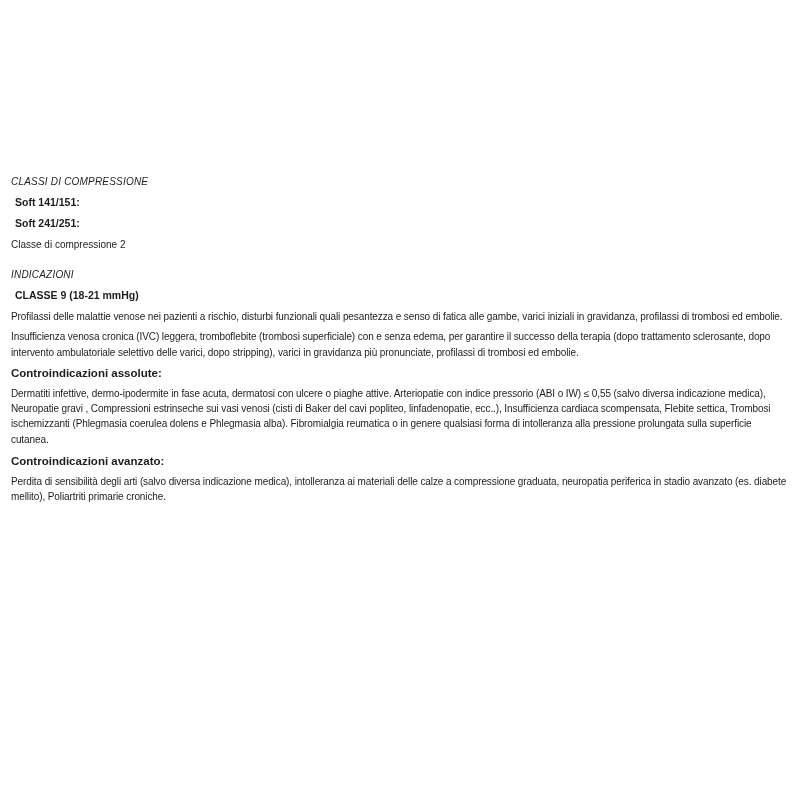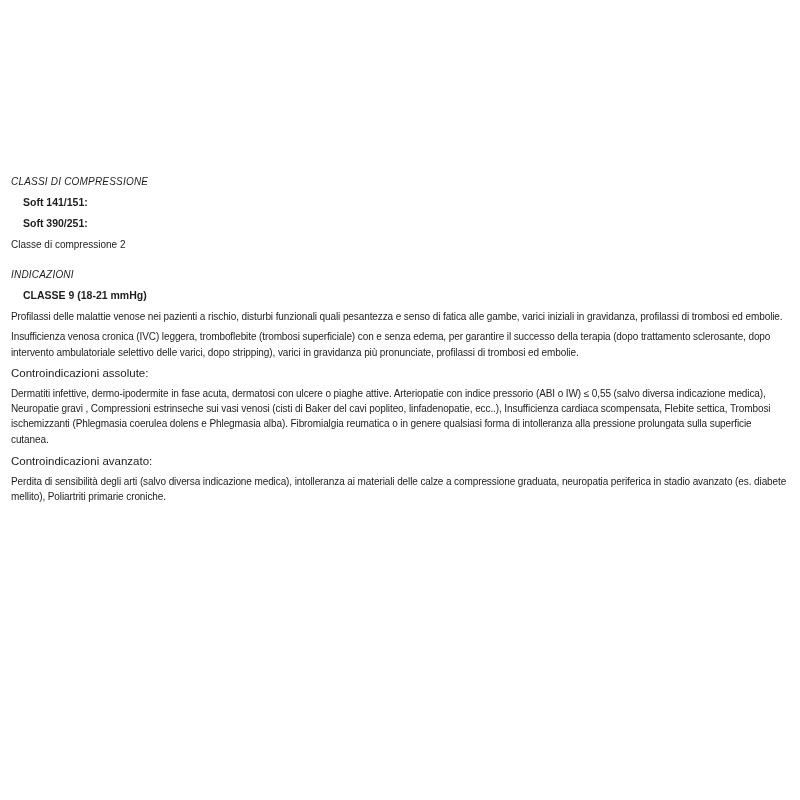--- a/index.html
+++ b/index.html
@@ -27,53 +27,53 @@
     margin: 19px 0 10px 0;
     font-weight: 400;
   }
   .heading-italic.first {
     margin-top: 0;
   }
   .label-bold {
     font-weight: 700;
     font-size: 10.5px;
     line-height: 11px;
-    margin: 0 0 10px 12px;
+    margin: 0 0 10px 4px;
   }
   .text-body {
     font-size: 10px;
     line-height: 11px;
     margin: 0 0 10px 0;
   }
   .paragraph {
     font-size: 10px;
     line-height: 15.3px;
     letter-spacing: -0.1px;
     margin: -2px 0 7px 0;
   }
   .subheading-bold {
-    font-weight: 400;
+    font-weight: 700;
     font-size: 11.5px;
     line-height: 13px;
     margin: 0 0 8px 0;
   }
   .subheading-bold.spaced {
     margin-top: 8px;
   }
 </style>
 </head>
 <body>
 
 <div class="page">
   <div class="doc">
 
     <div>
       <div class="heading-italic first">CLASSI DI COMPRESSIONE</div>
       <div class="label-bold">Soft 141/151:</div>
-      <div class="label-bold">Soft 390/251:</div>
+      <div class="label-bold">Soft 241/251:</div>
       <div class="text-body">Classe di compressione 2</div>
     </div>
 
     <div>
       <div class="heading-italic">INDICAZIONI</div>
       <div class="label-bold">CLASSE 9 (18-21 mmHg)</div>
       <div class="paragraph">Profilassi delle malattie venose nei pazienti a rischio, disturbi funzionali quali pesantezza e senso di fatica alle gambe, varici iniziali in gravidanza, profilassi di trombosi ed embolie.</div>
       <div class="paragraph">Insufficienza venosa cronica (IVC) leggera, tromboflebite (trombosi superficiale) con e senza edema, per garantire il successo della terapia (dopo trattamento sclerosante, dopo intervento ambulatoriale selettivo delle varici, dopo stripping), varici in gravidanza più pronunciate, profilassi di trombosi ed embolie.</div>
     </div>
 

